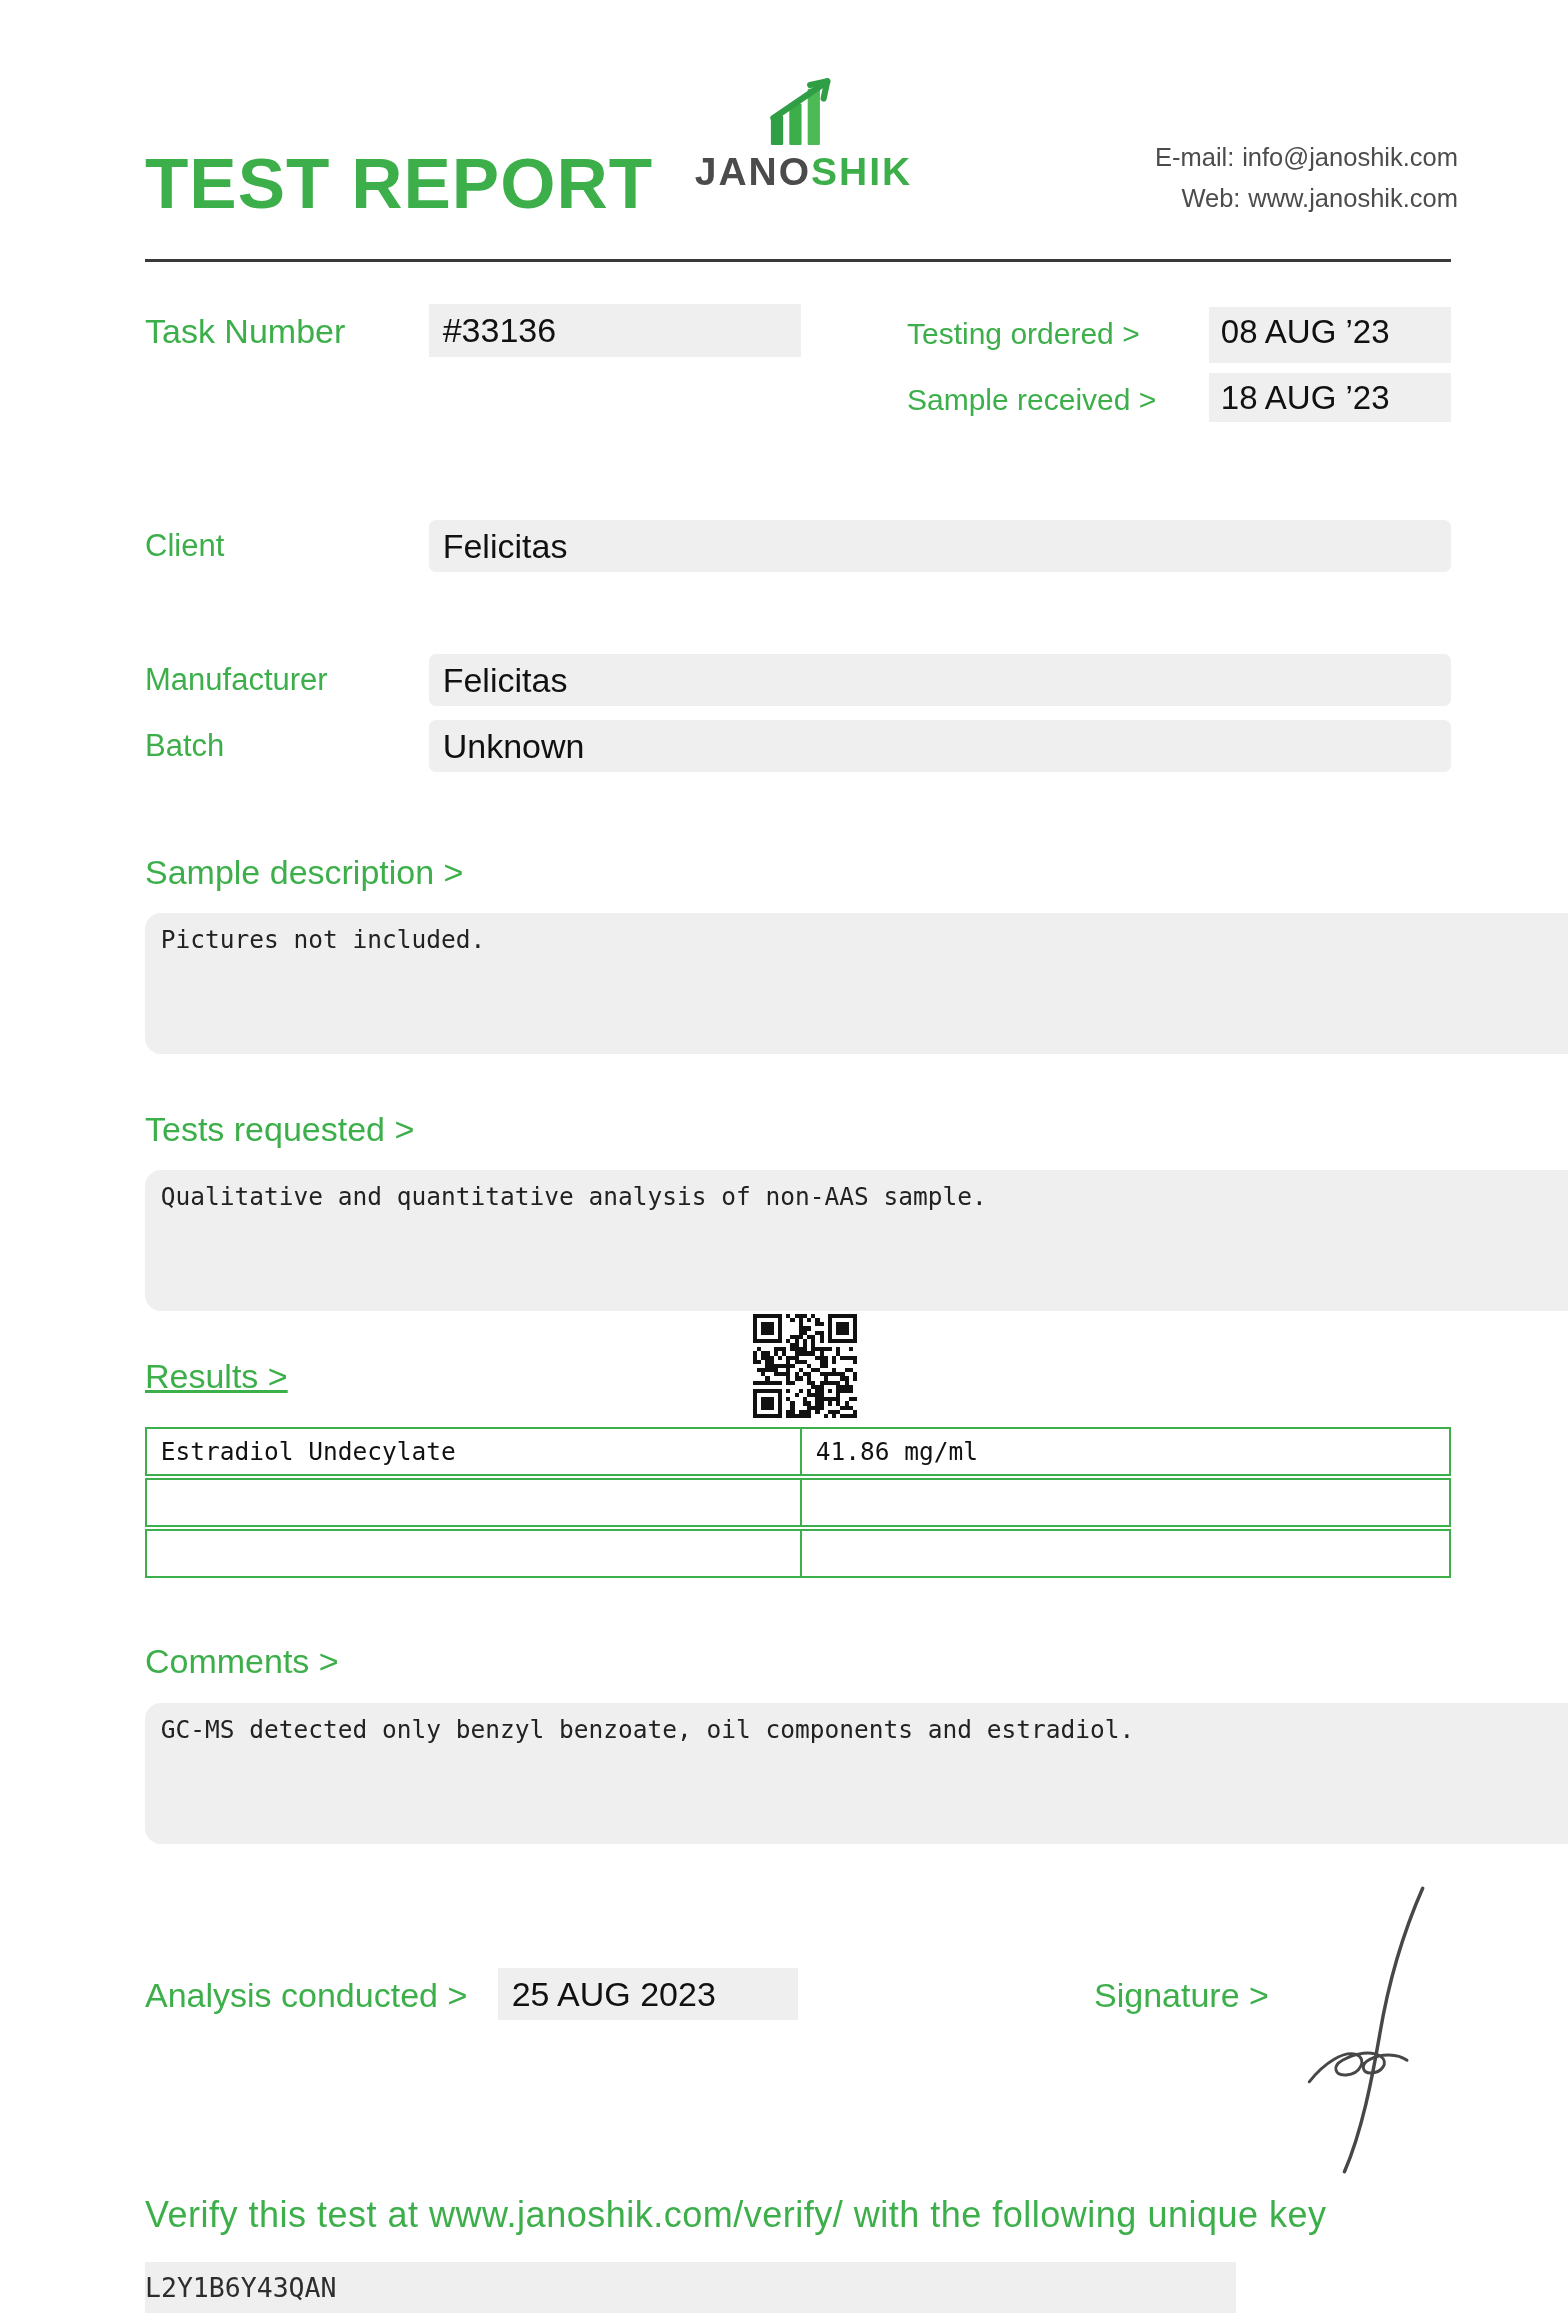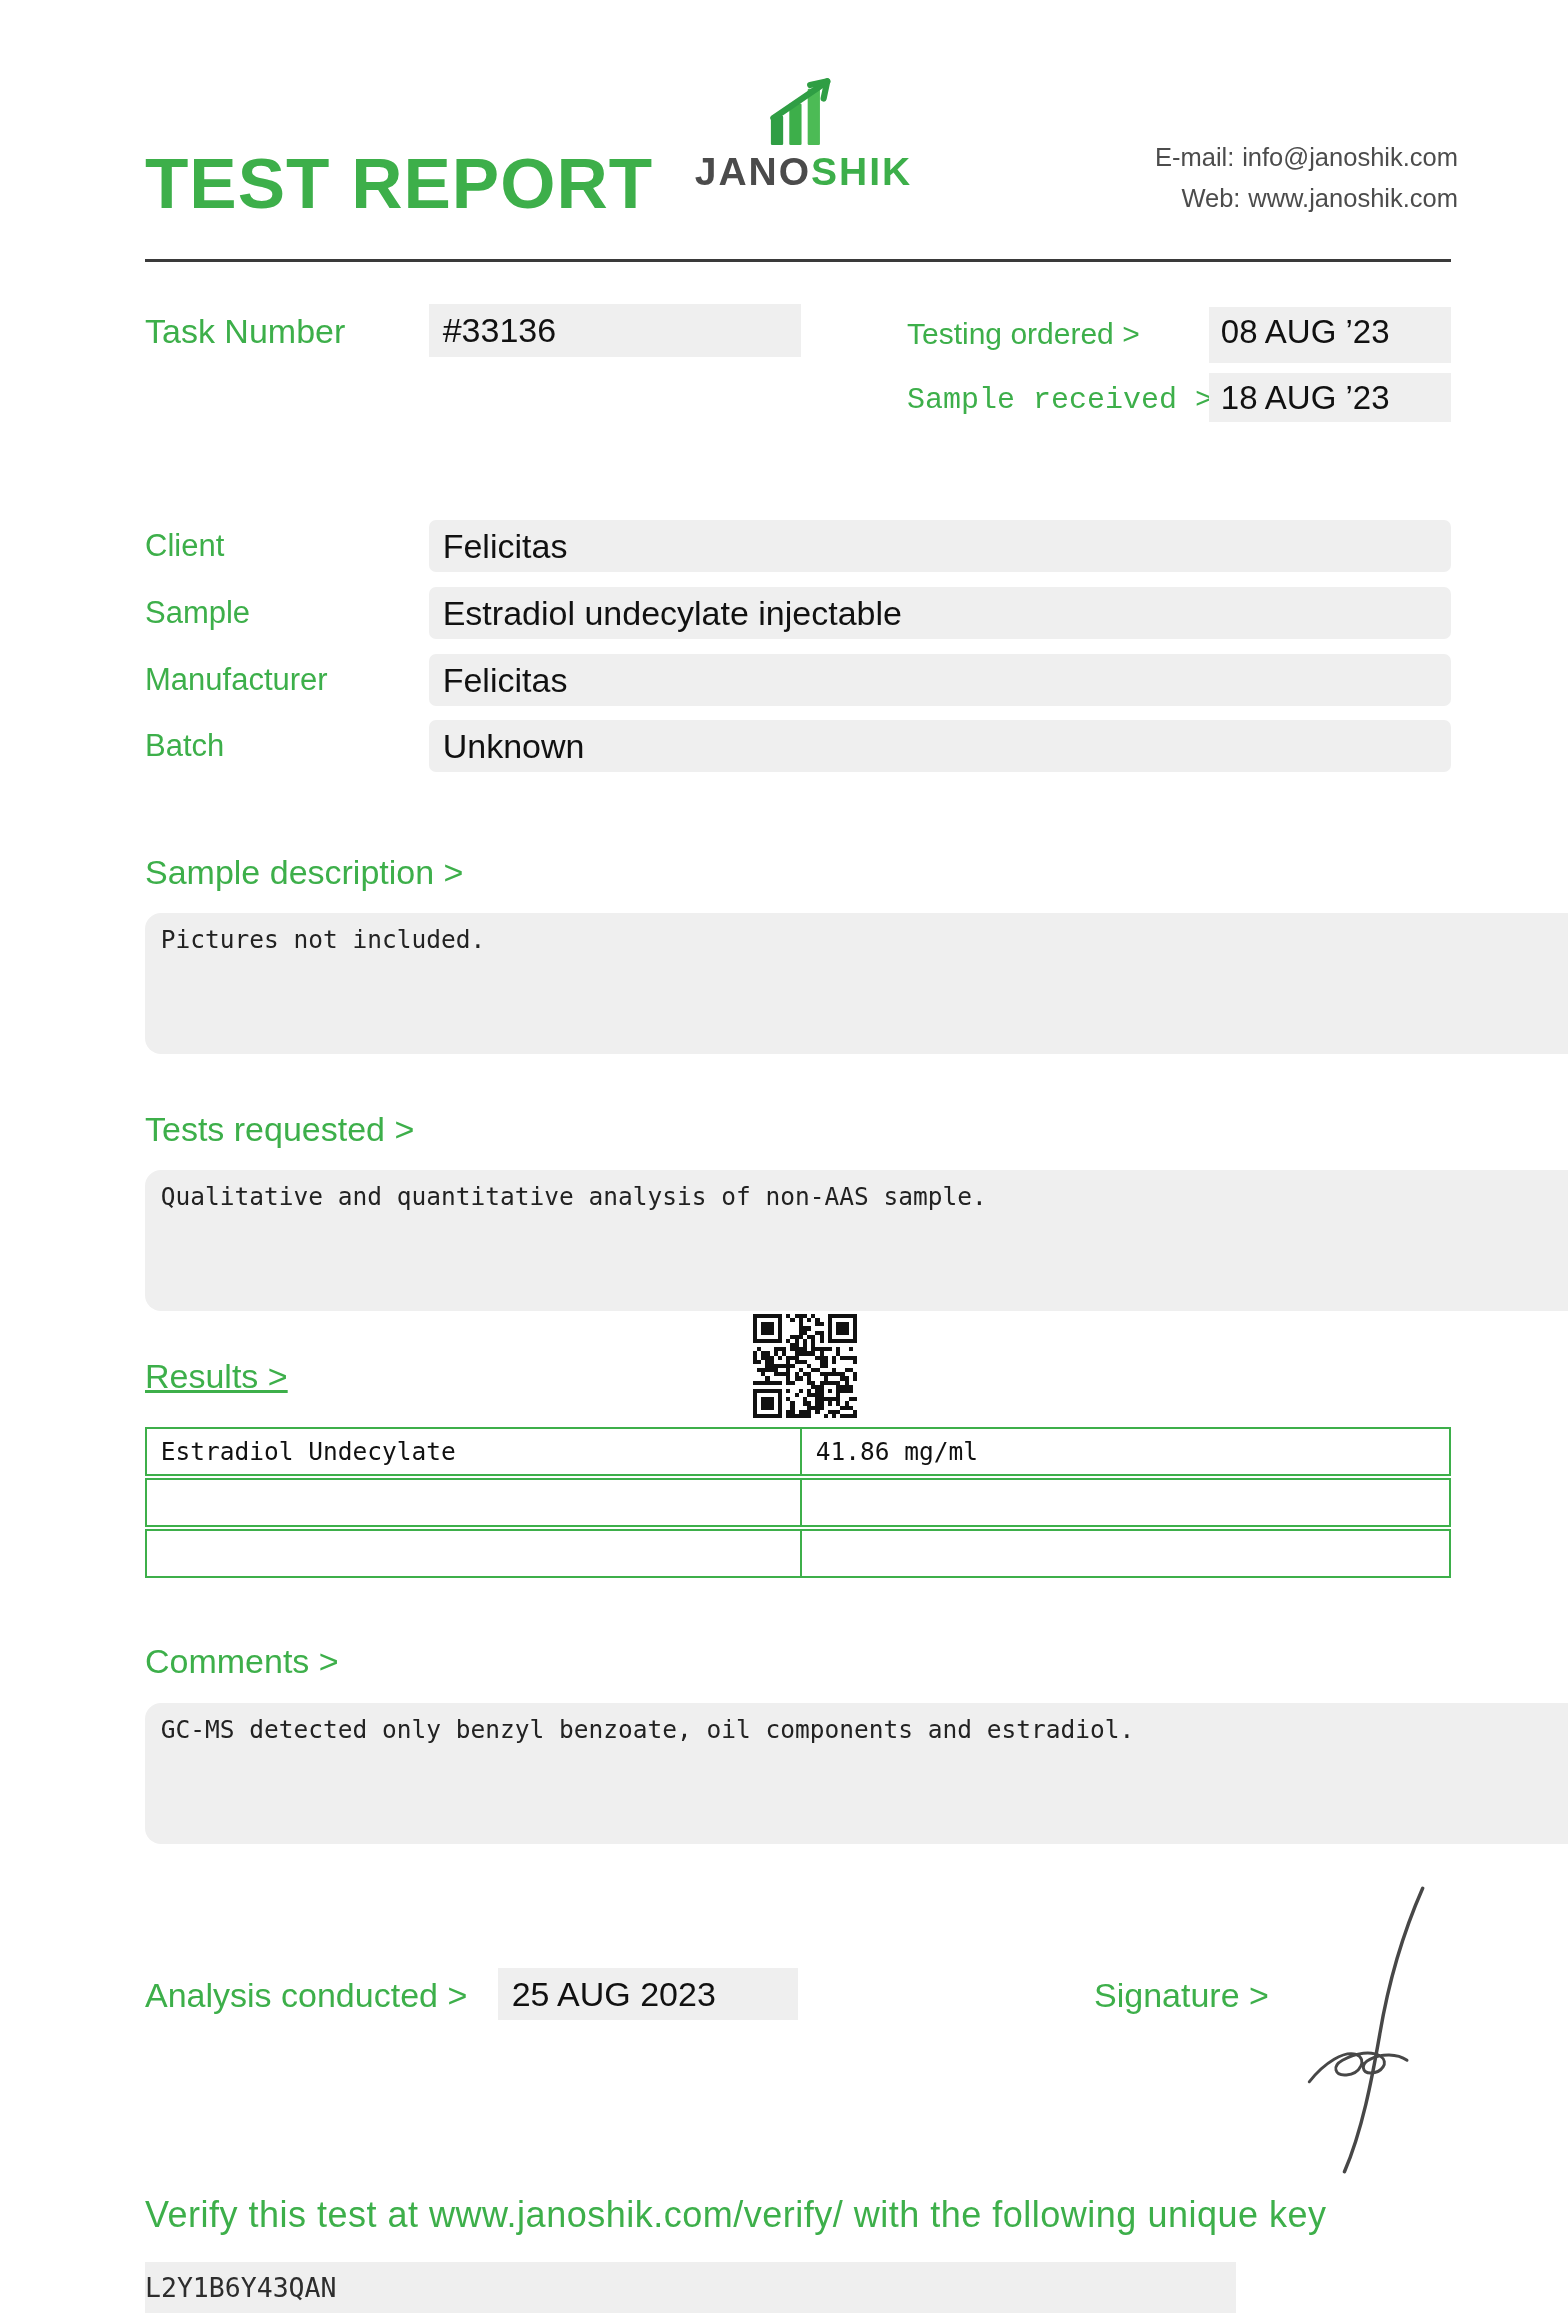--- a/index.html
+++ b/index.html
@@ -23,21 +23,21 @@
   .contact .lbl { margin-right:7.8px; }
   .rule { position:absolute; left:145px; top:259px; width:1306px; height:2.9px; background:#3a3a3a; }
 
   
   .task-label { position:absolute; left:145px; top:312px; font-size:34px; color:var(--green); }
   .task-value { position:absolute; left:429px; top:304px; width:372px; height:53px;
                 background:var(--boxbg); font-size:34px; line-height:53px; padding-left:13.7px; }
   .ordered-label  { position:absolute; left:907px; top:317px; font-size:30px; color:var(--green); }
   .ordered-value  { position:absolute; left:1209px; top:307px; width:242px; height:56px;
                     background:var(--boxbg); font-size:33px; line-height:49px; padding-left:11.8px; }
-  .received-label { position:absolute; left:907px; top:383px; font-size:30px; color:var(--green);font-family:Liberation Mono, monospace; }
+  .received-label { position:absolute; left:907px; top:383px; font-size:30px; color:var(--green); }
   .received-value { position:absolute; left:1209px; top:373px; width:242px; height:49px;
                     background:var(--boxbg); font-size:33px; line-height:49px; padding-left:11.8px; }
 
   
   .detail-row { position:absolute; left:145px; width:1306px; height:52px; display:flex; }
   .detail-row.r0 { top:520px; } .detail-row.r1 { top:587px; }
   .detail-row.r2 { top:654px; } .detail-row.r3 { top:720px; }
   .detail-label { width:284px; font-size:31px; color:var(--green); line-height:52px; }
   .detail-value { flex:1; background:var(--boxbg); font-size:34px; line-height:52px; padding-left:13.7px;border-radius:7px; }
 
@@ -109,24 +109,20 @@
   <div class="task-label">Task Number</div>
   <div class="task-value">#33136</div>
   <div class="ordered-label">Testing ordered &gt;</div>
   <div class="ordered-value">08 AUG ’23</div>
   <div class="received-label">Sample received &gt;</div>
   <div class="received-value">18 AUG ’23</div>
 
   <div class="detail-row r0">
     <div class="detail-label">Client</div>
     <div class="detail-value">Felicitas</div>
-  </div>
-  <div class="detail-row r1">
-    <div class="detail-label">Sample</div>
-    <div class="detail-value">Estradiol undecylate injectable</div>
   </div>
   <div class="detail-row r2">
     <div class="detail-label">Manufacturer</div>
     <div class="detail-value">Felicitas</div>
   </div>
   <div class="detail-row r3">
     <div class="detail-label">Batch</div>
     <div class="detail-value">Unknown</div>
   </div>
 

